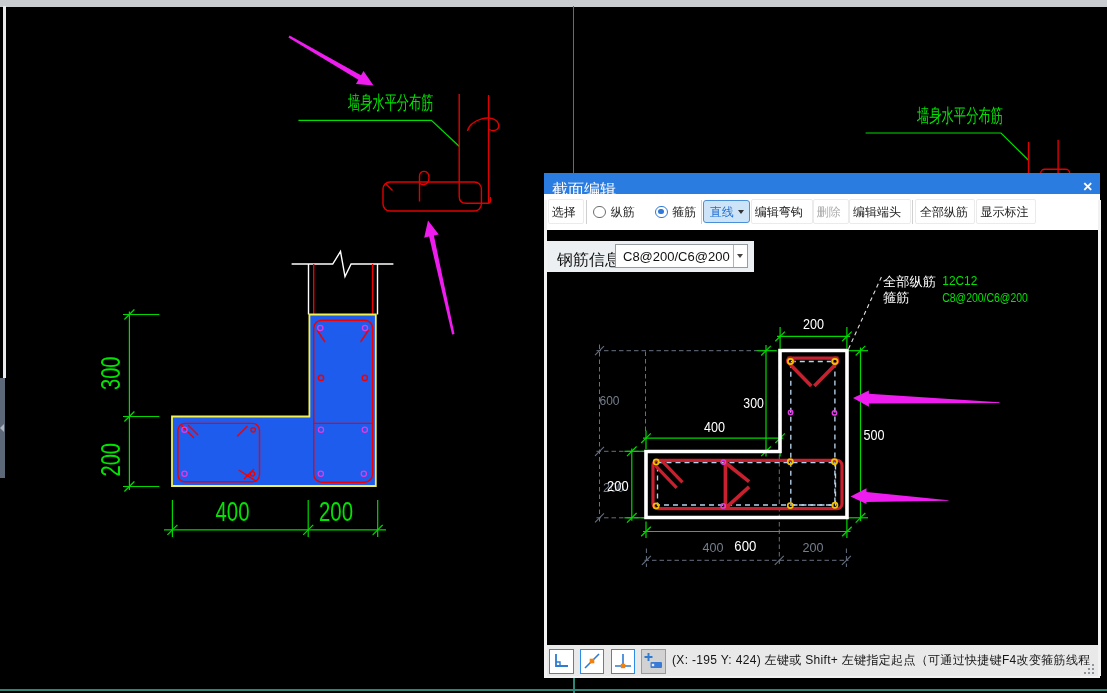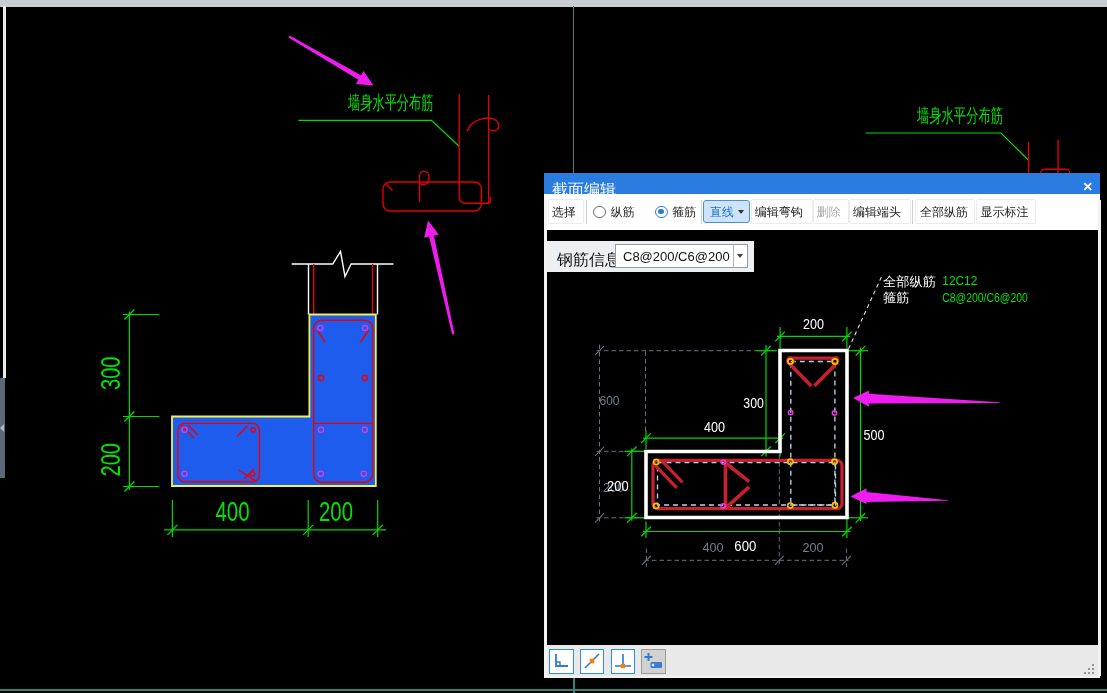--- a/index.html
+++ b/index.html
@@ -311,20 +311,21 @@
           </svg></span>
       <span class="sbtn" style="left:66.5px"><svg width="22" height="22" viewBox="0 0 22 22">
             <path d="M3,16 L19,16 M11,4 L11,16" stroke="#2e7bd0" stroke-width="1.6" fill="none"></path>
             <rect x="8.8" y="13.8" width="4.4" height="4.4" fill="#f08010"></rect>
           </svg></span>
       <span class="sbtn gray" style="left:97px"><svg width="22" height="22" viewBox="0 0 22 22">
             <path d="M6.5,3 L6.5,11 M2.5,7 L10.5,7" stroke="#2e7bd0" stroke-width="1.9" fill="none"></path>
             <rect x="8.5" y="12" width="11.5" height="6" rx="1" fill="#3a7bd5"></rect>
             <rect x="9.8" y="13.8" width="2.4" height="2.4" fill="#e8eef4"></rect>
           </svg></span>
+      <span id="stext">(X: -195 Y: 424)  左键或 Shift+ 左键指定起点（可通过快捷键F4改变箍筋线程</span>
       <span class="grip" style="left:548px;top:19px"></span>
       <span class="grip" style="left:544px;top:23px"></span>
       <span class="grip" style="left:548px;top:23px"></span>
       <span class="grip" style="left:540px;top:27px"></span>
       <span class="grip" style="left:544px;top:27px"></span>
       <span class="grip" style="left:548px;top:27px"></span>
     </div>
     <div class="abs" id="dlgleft"></div>
     <div class="abs" id="dlgright"></div>
     <div class="abs" id="dlgbottom"></div>

